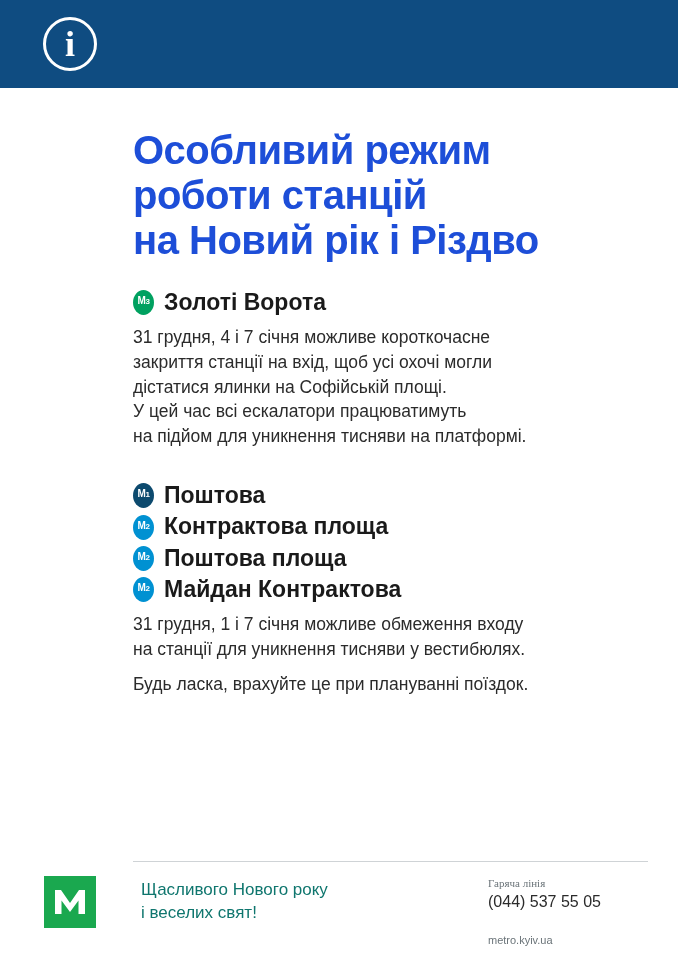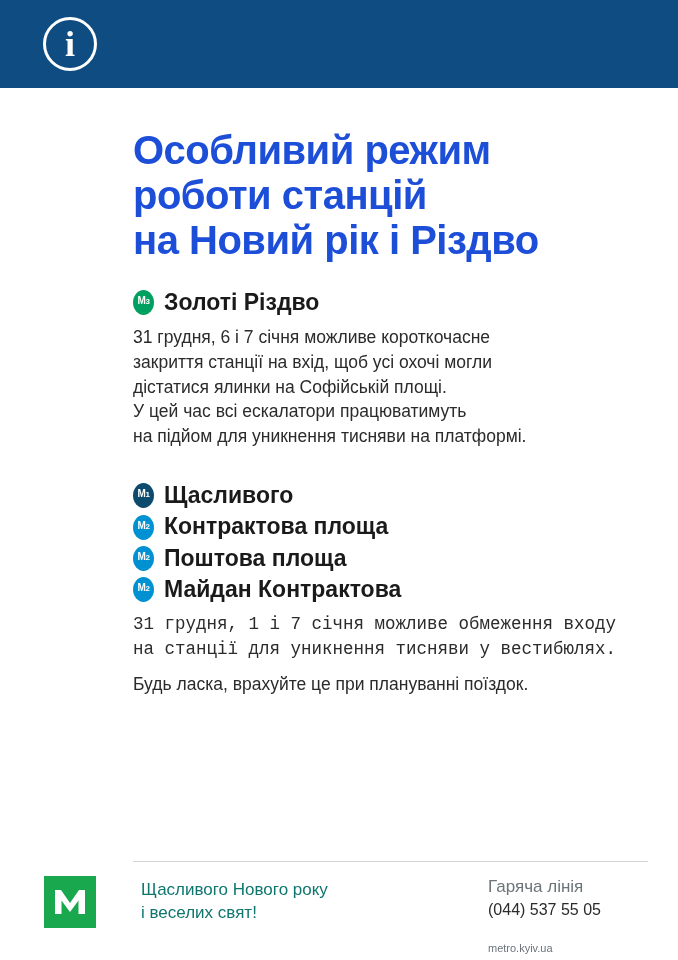--- a/index.html
+++ b/index.html
@@ -115,21 +115,20 @@
     color: #2b2b2b;
     white-space: pre-line;
   }
 
   .station-group {
     margin-top: 34px;
   }
 
   .note-after-list {
     margin-top: 14px;
-    font-family: Liberation Mono, monospace;
   }
 
   .closing {
     margin-top: 28px;
   }
 
   
   .divider {
     position: absolute;
     left: 133px;
@@ -173,23 +172,24 @@
 
   .footer-contact {
     position: absolute;
     right: 0;
     top: 0;
     width: 160px;
     text-align: left;
     color: #5a6469;
   }
   .footer-contact .hot-label {
-    font-size: 17px;
+    font-size: 11px;
     line-height: 1.3;
     color: #6b7479;
+    font-family: Liberation Serif, serif;
   }
   .footer-contact .phone {
     font-size: 16px;
     line-height: 1.35;
     color: #2b2b2b;
     margin-top: 1px;
   }
   .footer-contact .site {
     font-size: 11px;
     line-height: 1.3;
@@ -208,34 +208,34 @@
 
 <div class="content">
 
   <h1 class="title">Особливий режим
 роботи станцій
 на Новий рік і Різдво</h1>
 
   <div class="section">
     <div class="station-line">
       <span class="m-badge" style="background:#00a160">M<span class="sub">3</span></span>
-      <span class="station-name">Золоті Різдво</span>
-    </div>
-    <p class="para">31 грудня, 6 і 7 січня можливе короткочасне
+      <span class="station-name">Золоті Ворота</span>
+    </div>
+    <p class="para">31 грудня, 4 і 7 січня можливе короткочасне
 закриття станції на вхід, щоб усі охочі могли
 дістатися ялинки на Софійській площі.
 У цей час всі ескалатори працюватимуть
 на підйом для уникнення тисняви на платформі.</p>
   </div>
 
   <div class="station-group">
 
     <div class="station-line">
       <span class="m-badge" style="background:#0c4a6e">M<span class="sub">1</span></span>
-      <span class="station-name">Щасливого</span>
+      <span class="station-name">Поштова</span>
     </div>
 
     <div class="station-line">
       <span class="m-badge" style="background:#0091d2">M<span class="sub">2</span></span>
       <span class="station-name">Контрактова площа</span>
     </div>
 
     <div class="station-line">
       <span class="m-badge" style="background:#0091d2">M<span class="sub">2</span></span>
       <span class="station-name">Поштова площа</span>

